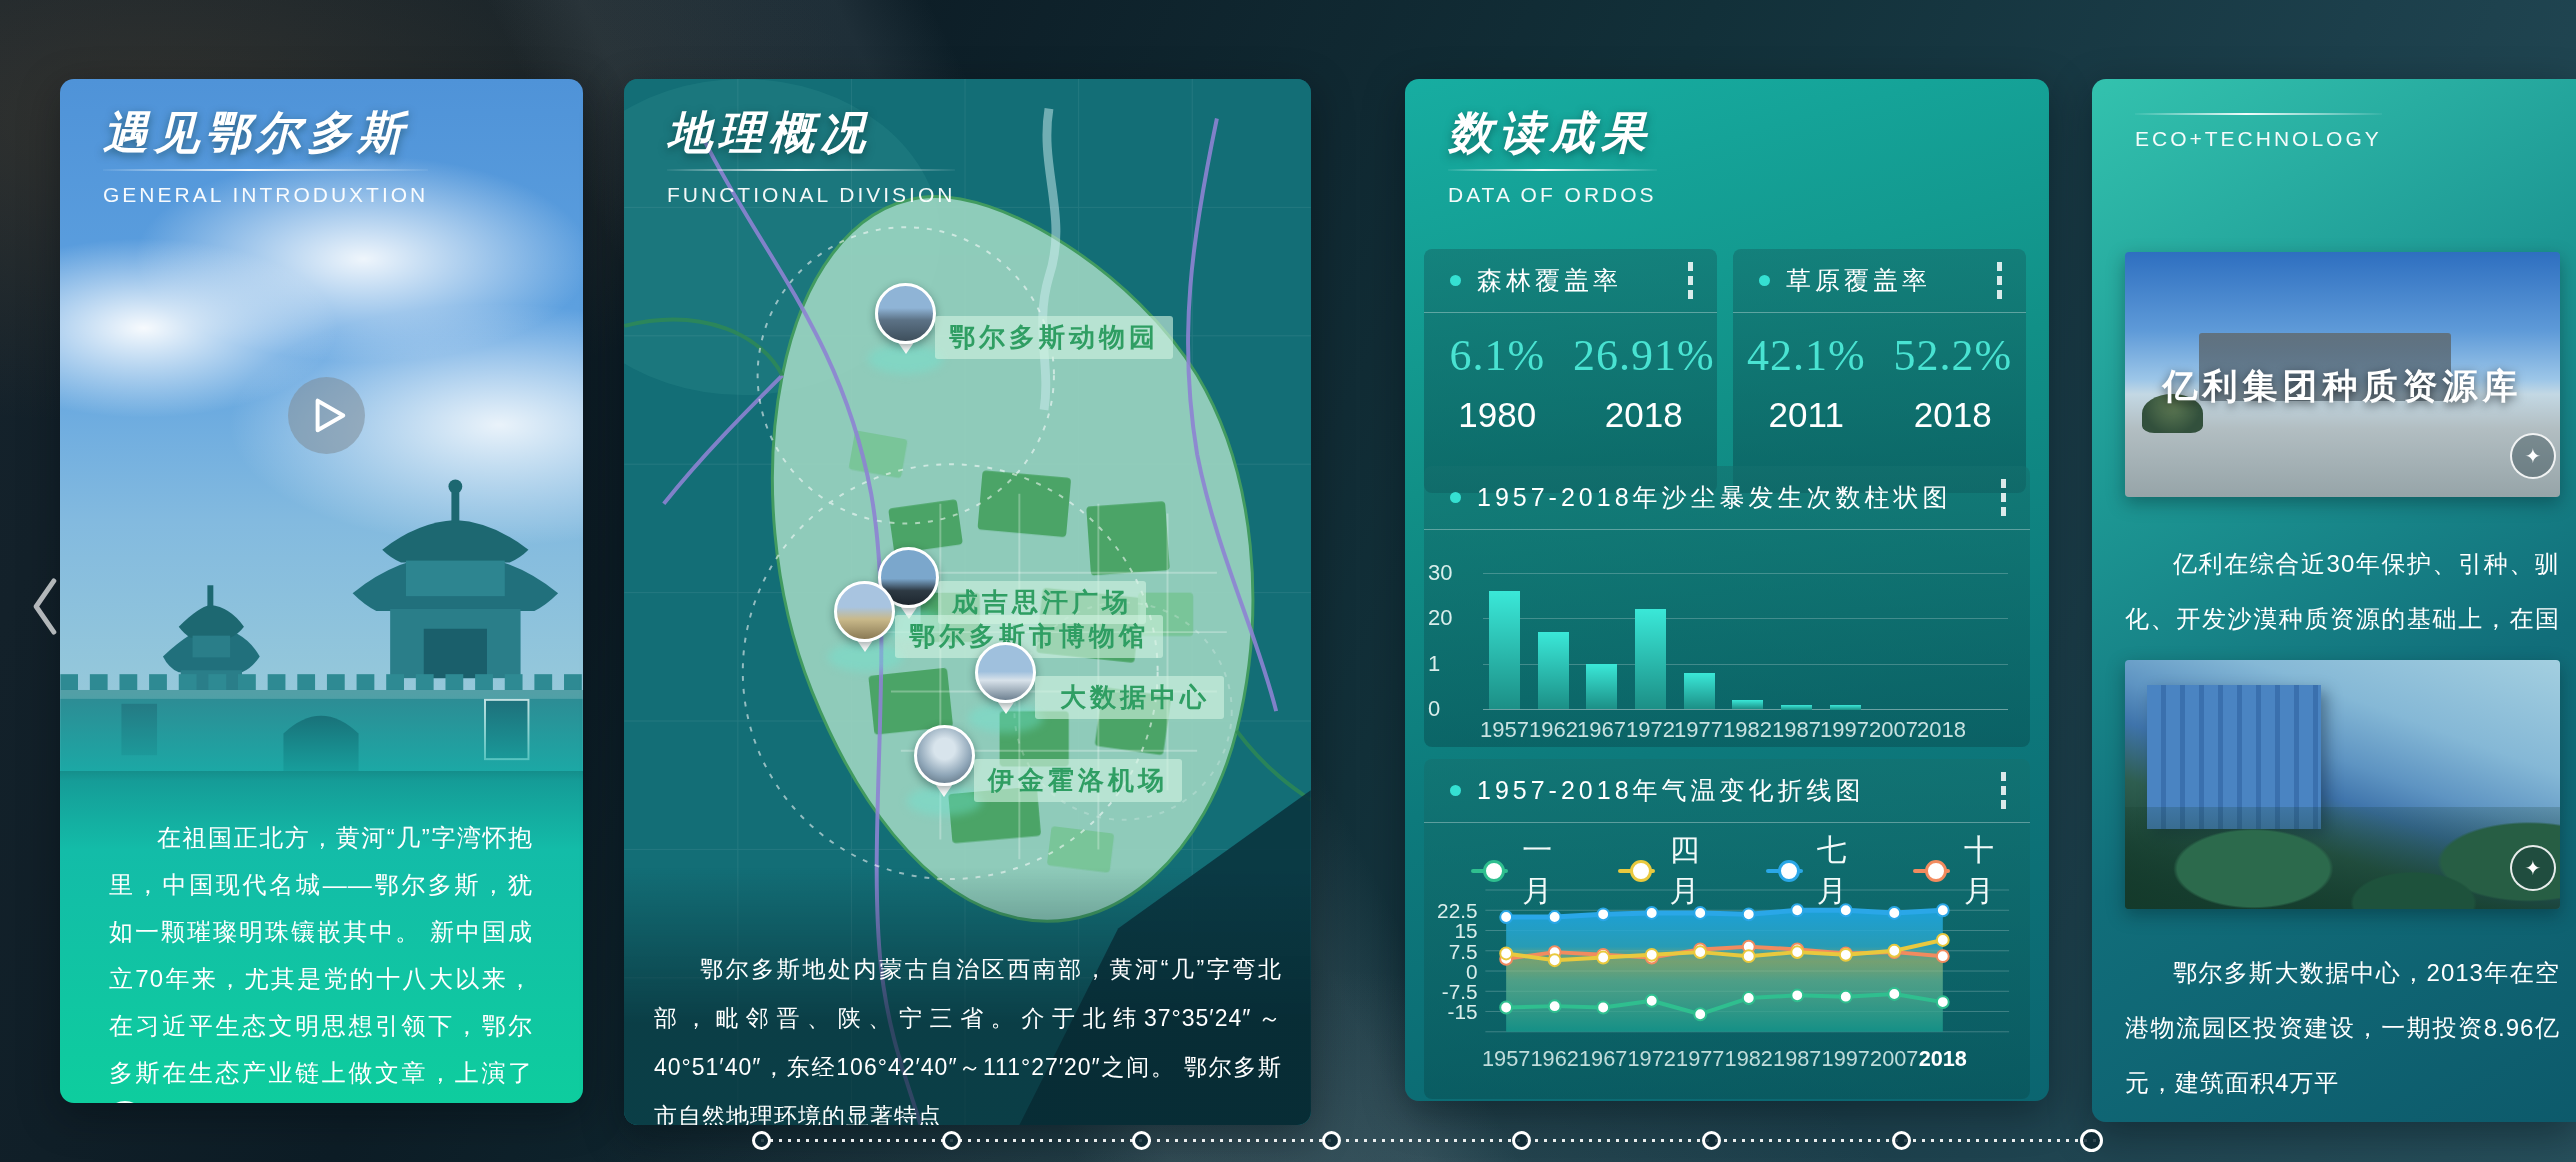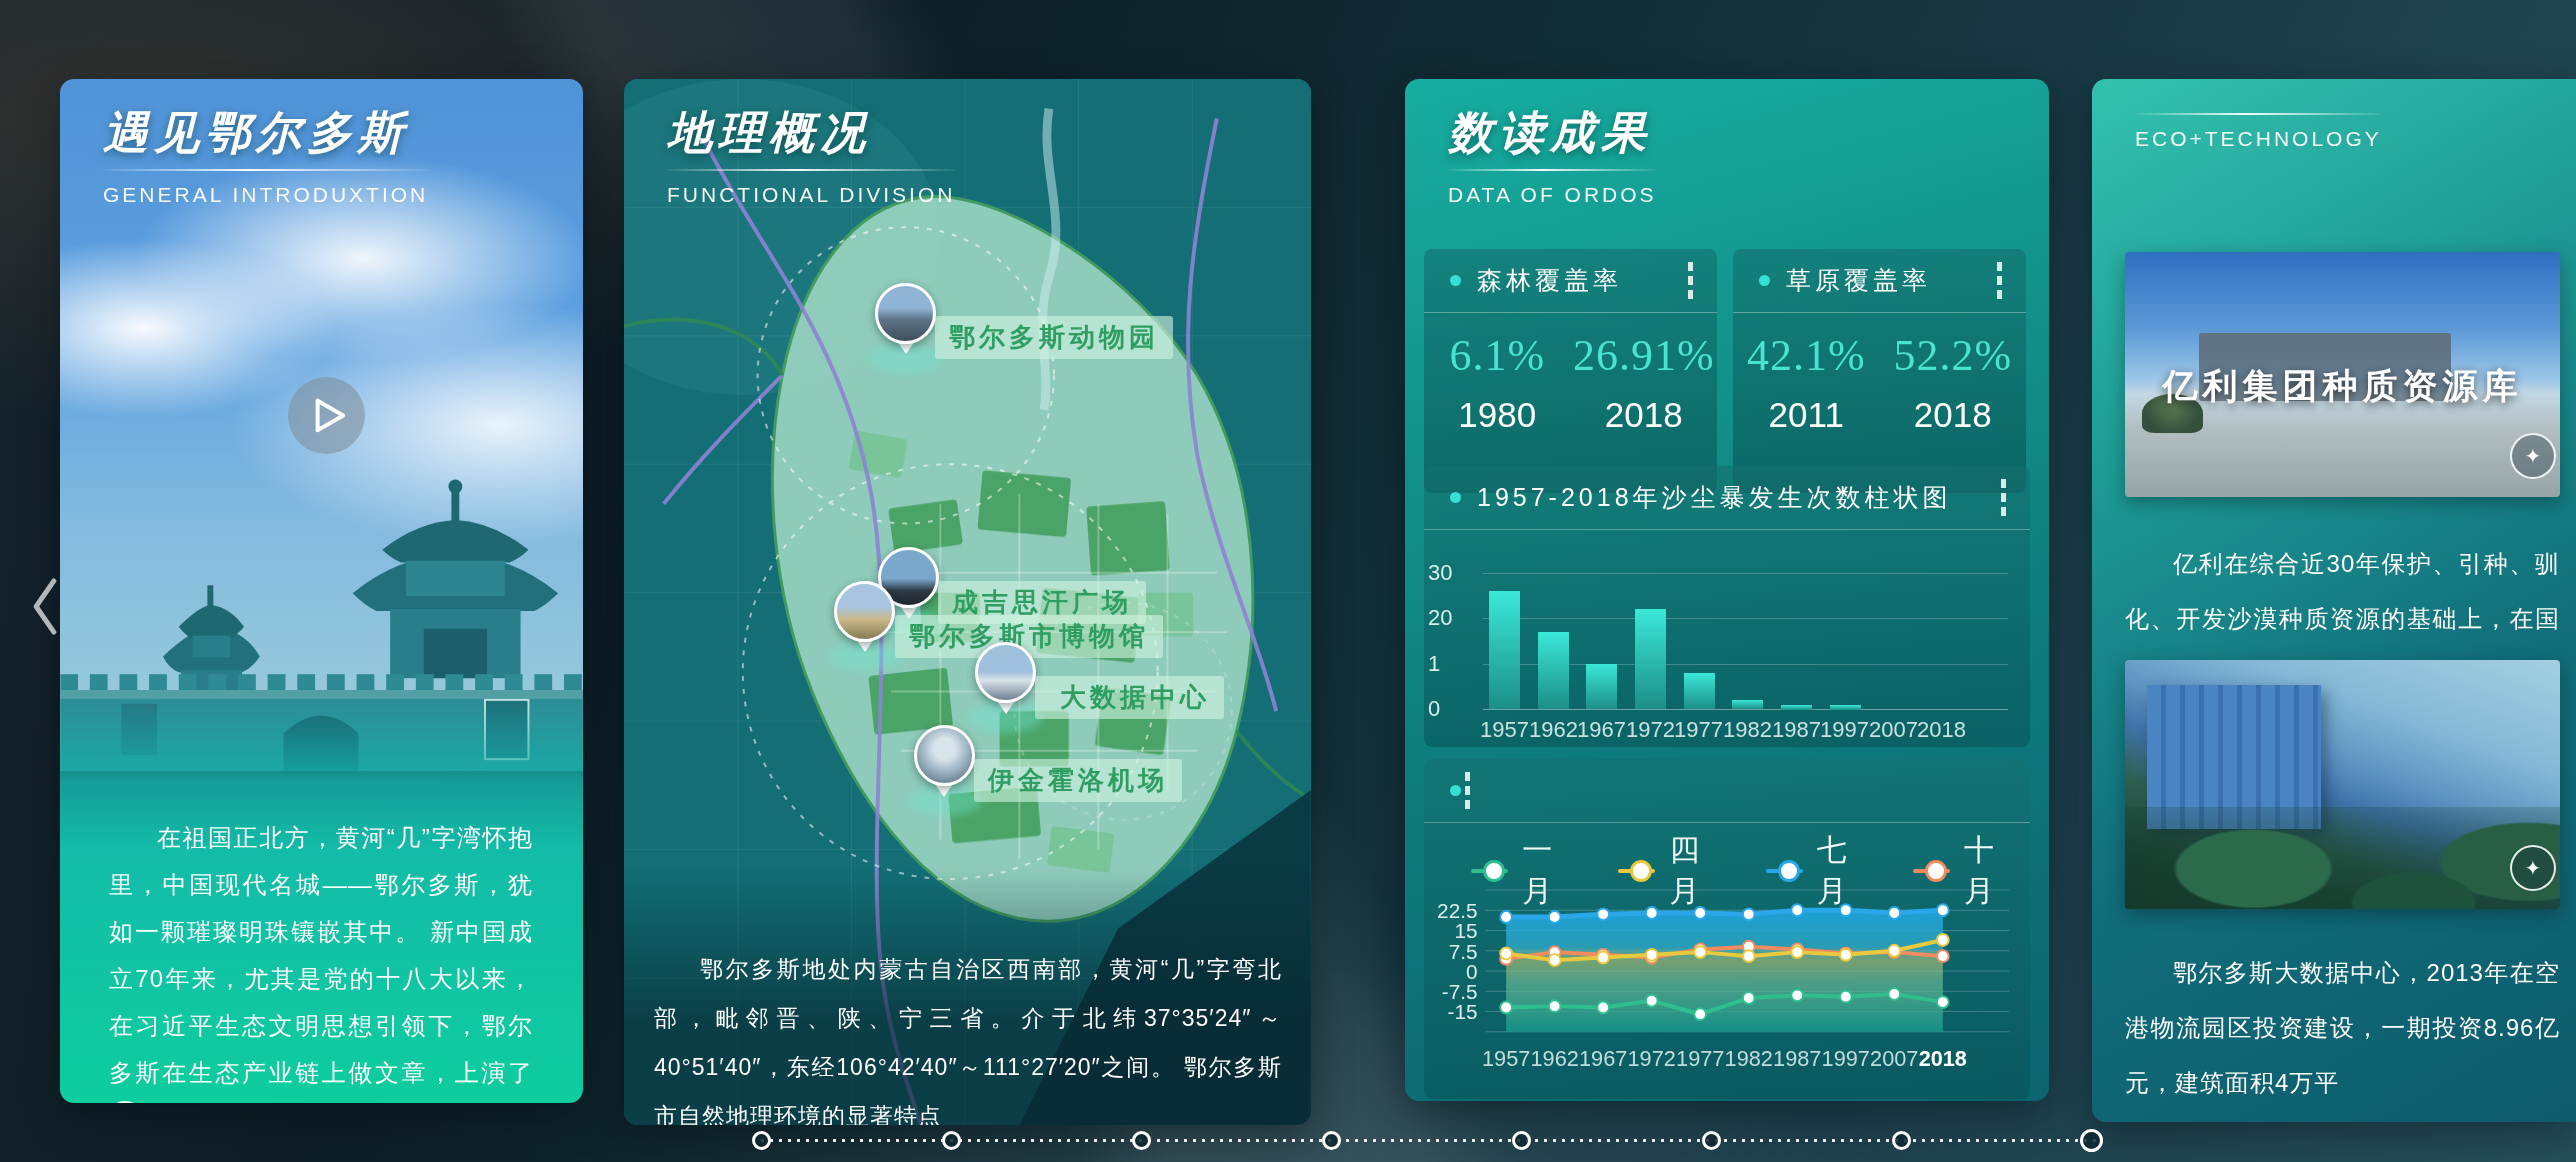--- a/index.html
+++ b/index.html
@@ -352,20 +352,21 @@
           <div class="bar" style="left: 406px; width: 31px; top: 144px; height: 4.5px;"></div>
           <div class="xtick" style="left: 390px; top: 156px;">1997</div>
           <div class="xtick" style="left: 439px; top: 156px;">2007</div>
           <div class="xtick" style="left: 487px; top: 156px;">2018</div>
         </div>
     </div>
 
     <div class="chart-card line-card">
       <div class="cc-header">
         <span class="dot"></span>
+        <span class="cc-title">1957-2018年气温变化折线图</span>
         <span class="kebab">
             <i></i>
             <i></i>
             <i></i>
           </span>
       </div>
       <div class="cc-divider"></div>
       <div class="legend">
           <div class="lg-item">
             <div class="lg-mark" style="background: rgb(47, 191, 143);">

